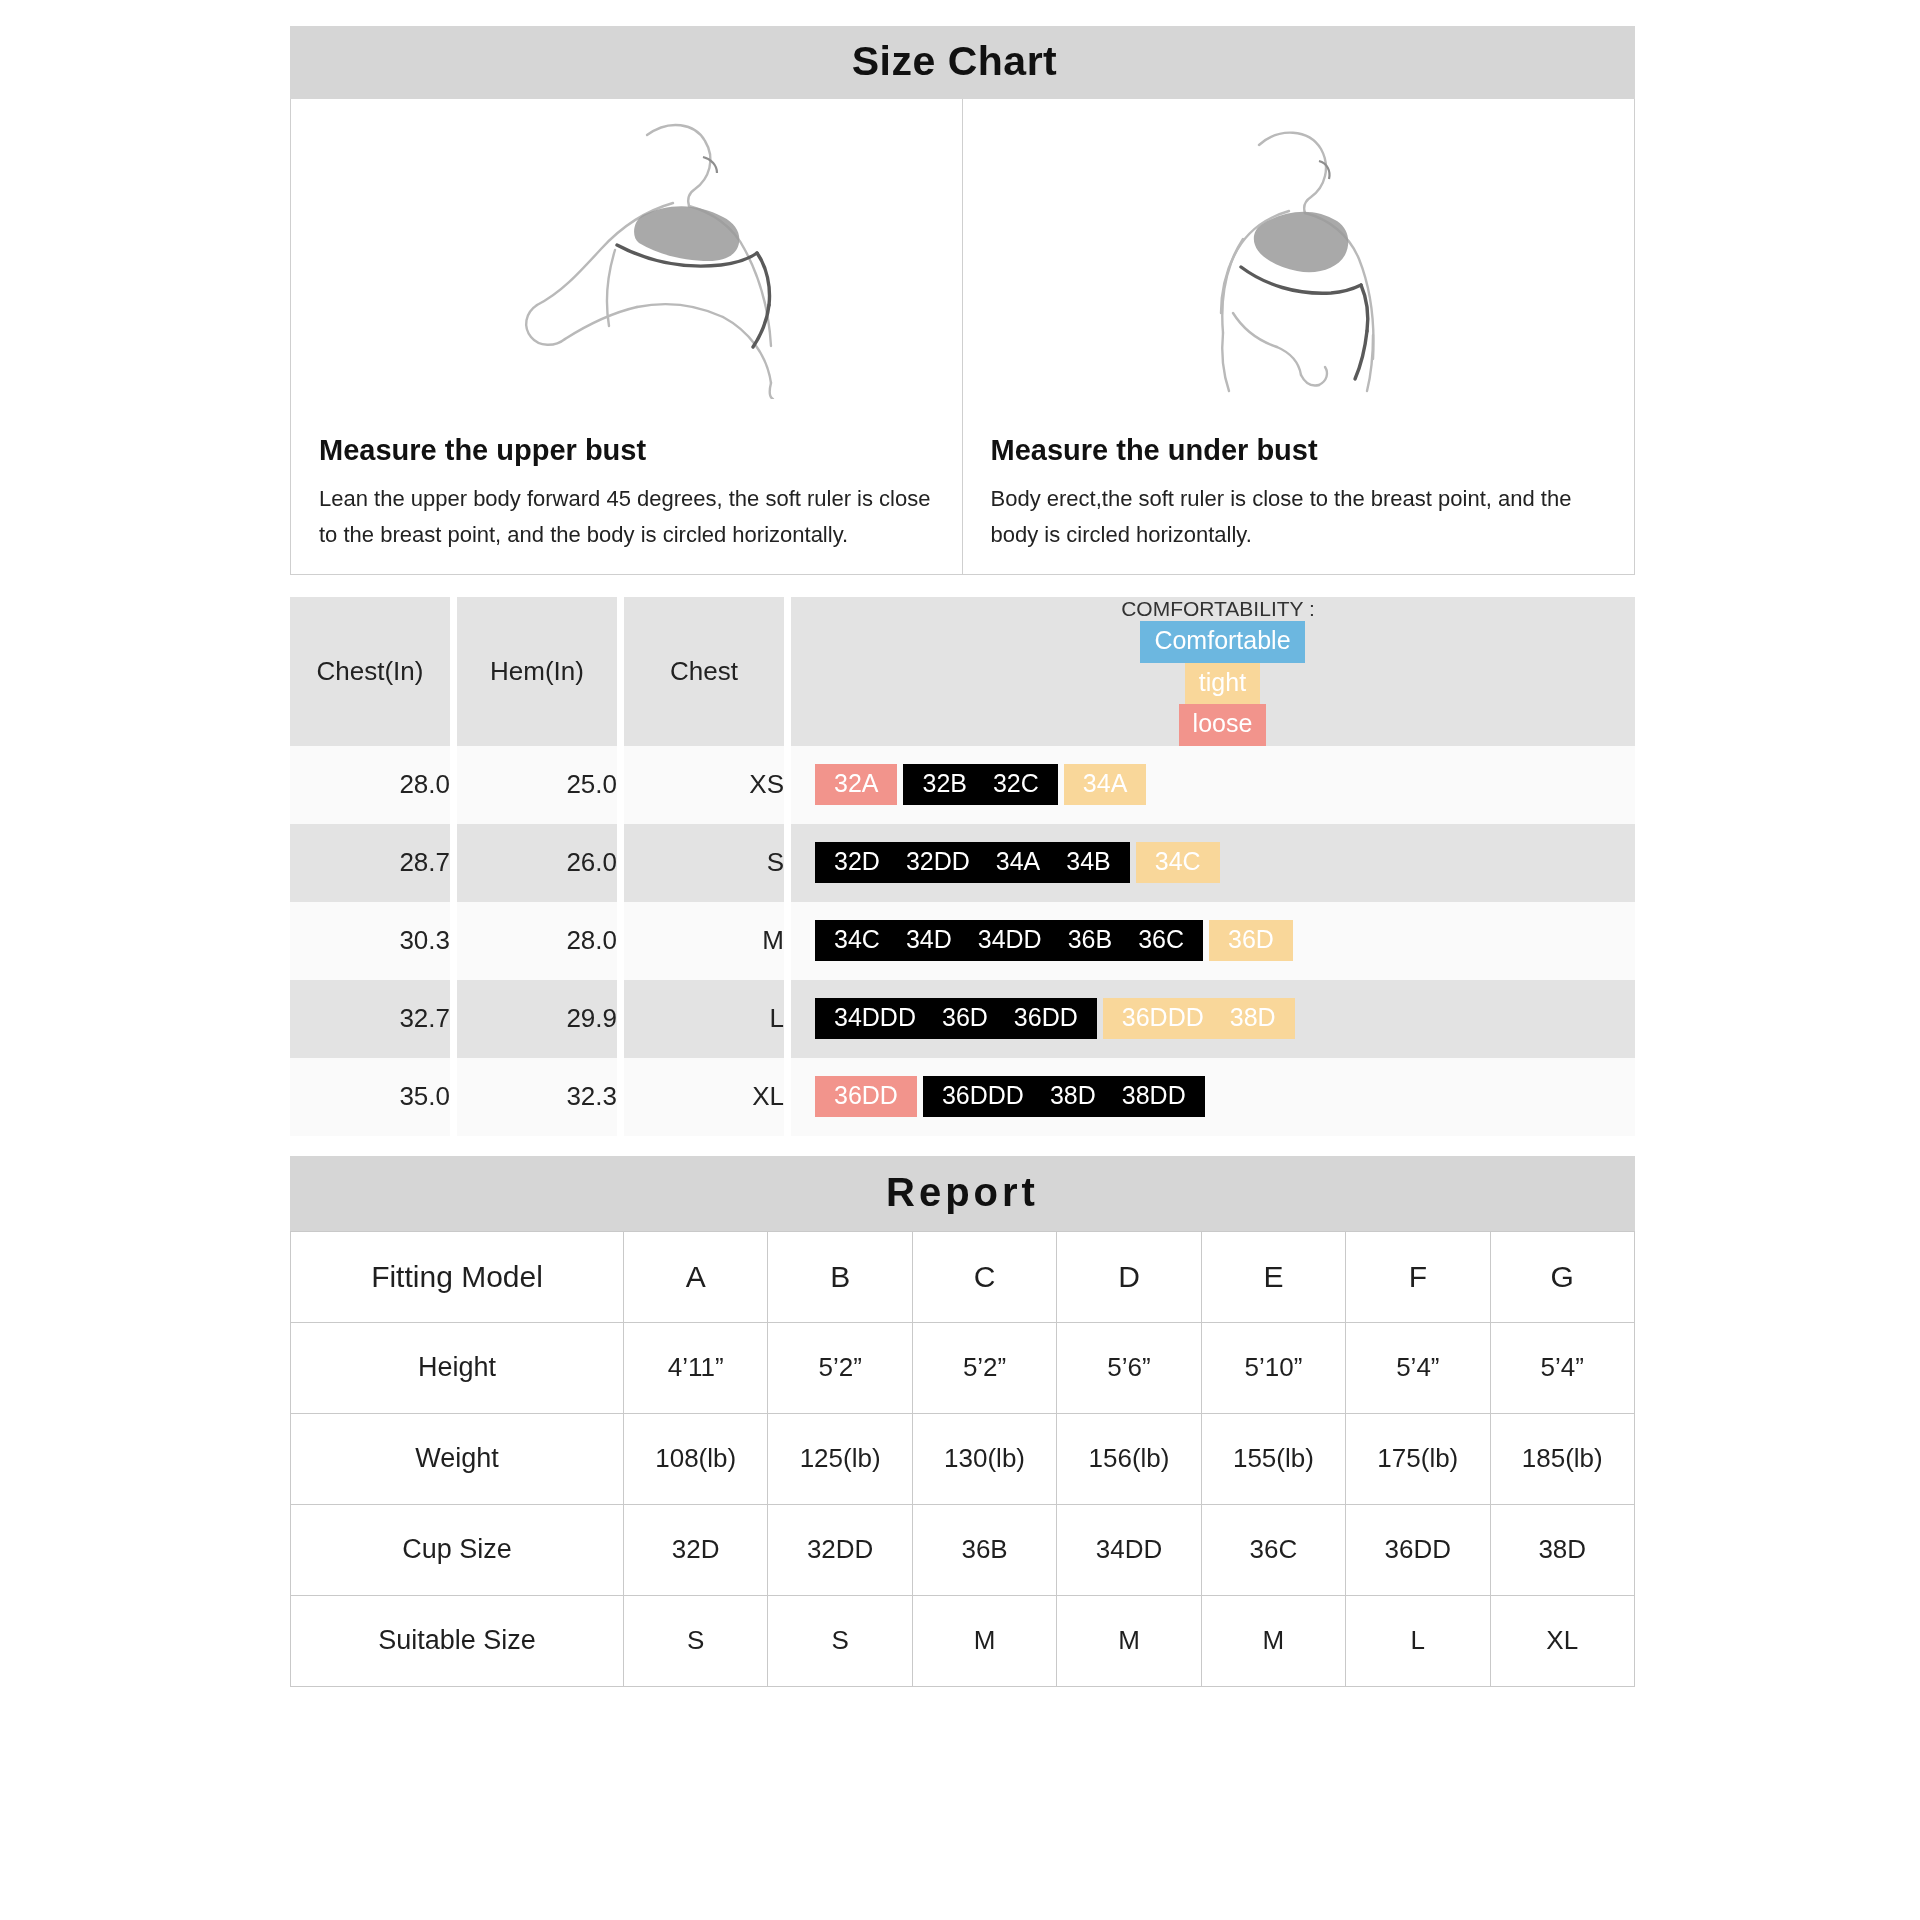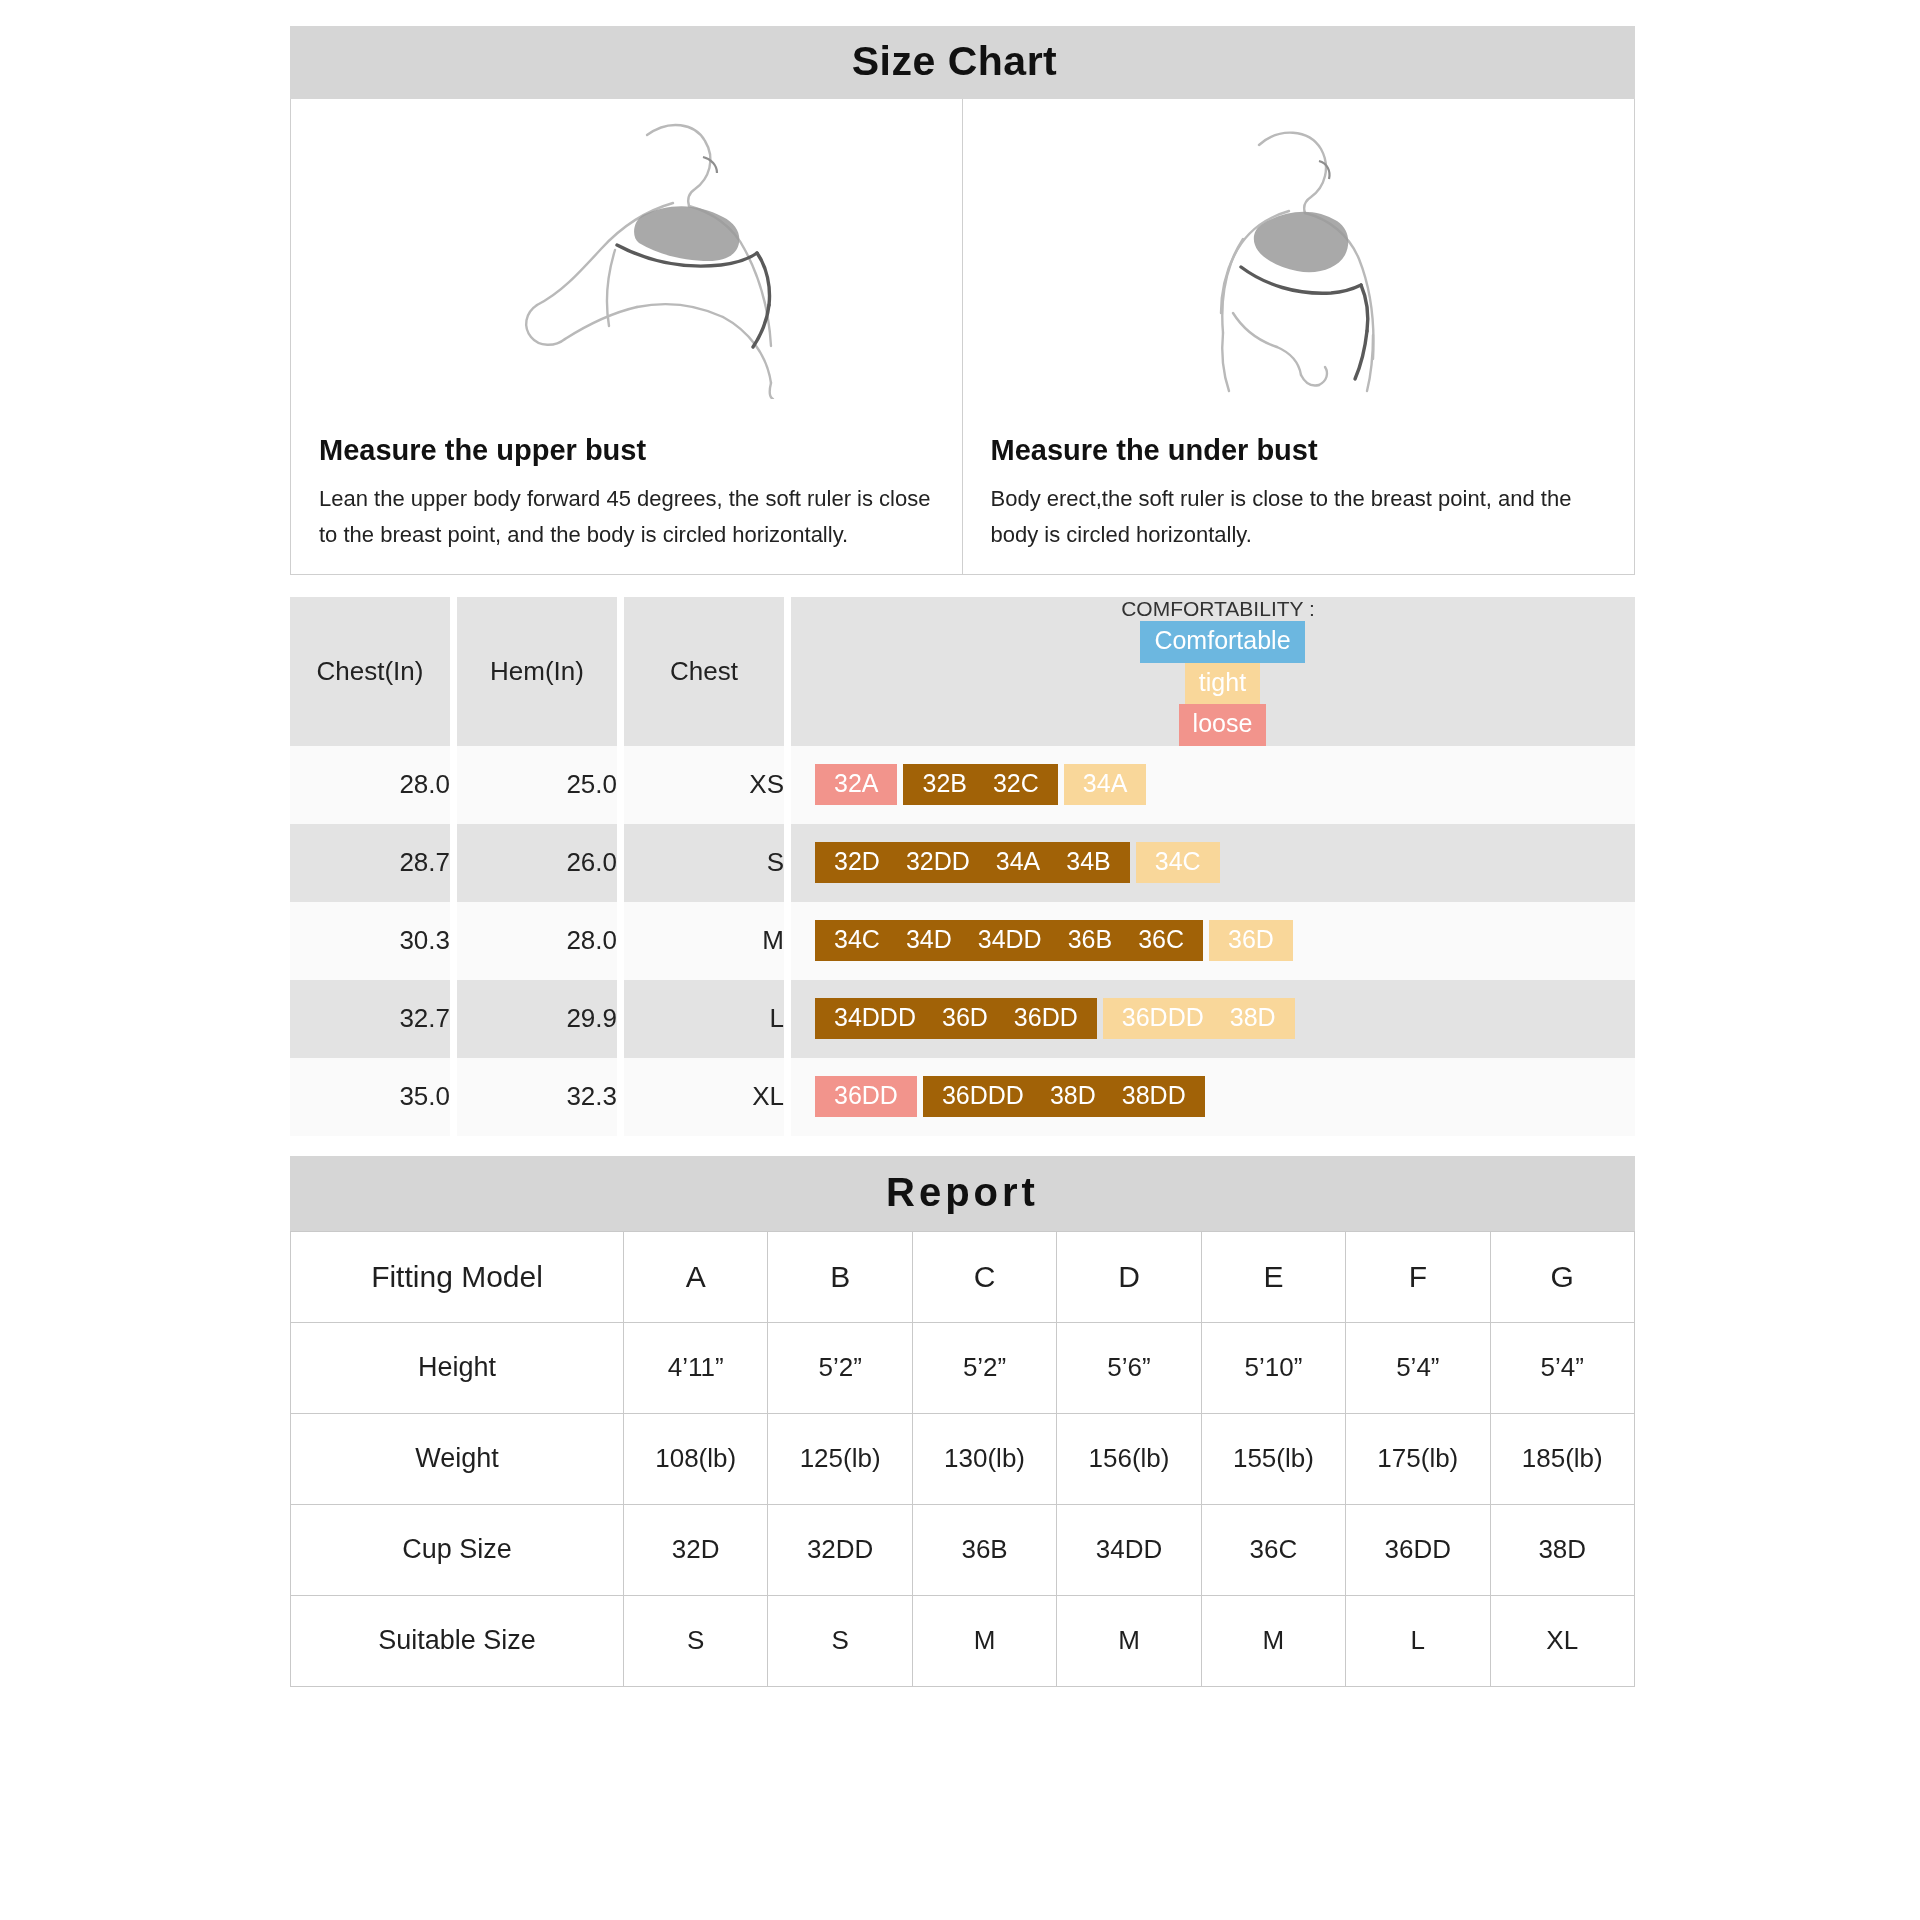--- a/index.html
+++ b/index.html
@@ -132,21 +132,21 @@
     align-items: center;
     padding-left: 24px;
     gap: 6px;
   }
   .cup-run {
     display: flex;
     align-items: center;
     padding: 5px 6px 7px 6px;
     gap: 0;
   }
-  .cup-run.blue { background: #a16207; }
+  .cup-run.blue { background: #000000; }
   .cup-run.yellow { background: #f9d79a; }
   .cup-run.red { background: #f2948c; }
   .cup {
     color: #ffffff;
     font-size: 25px;
     padding: 0 13px;
     white-space: nowrap;
   }
 
   

